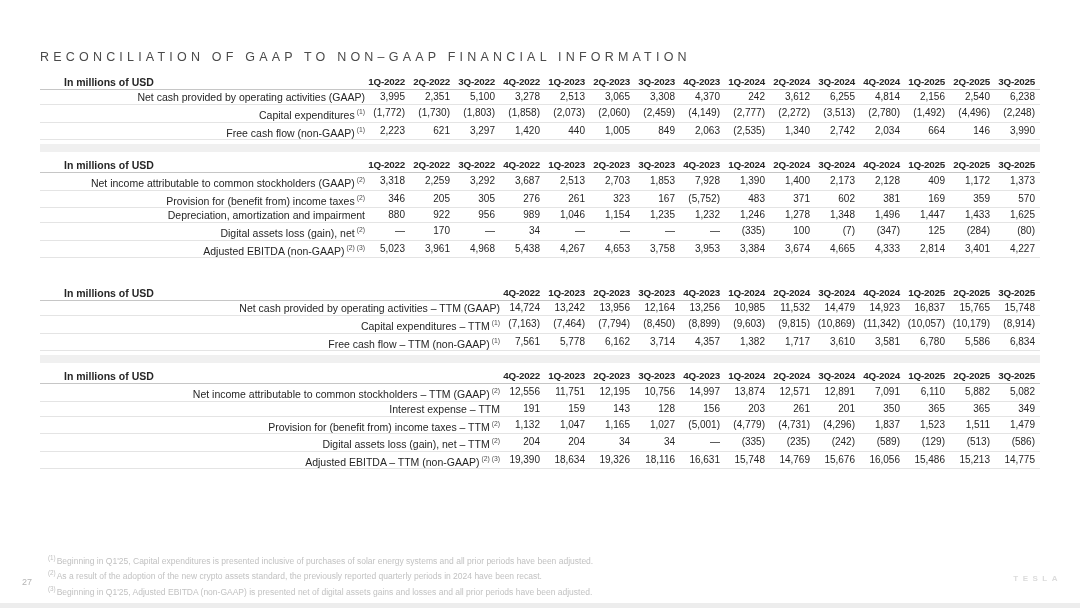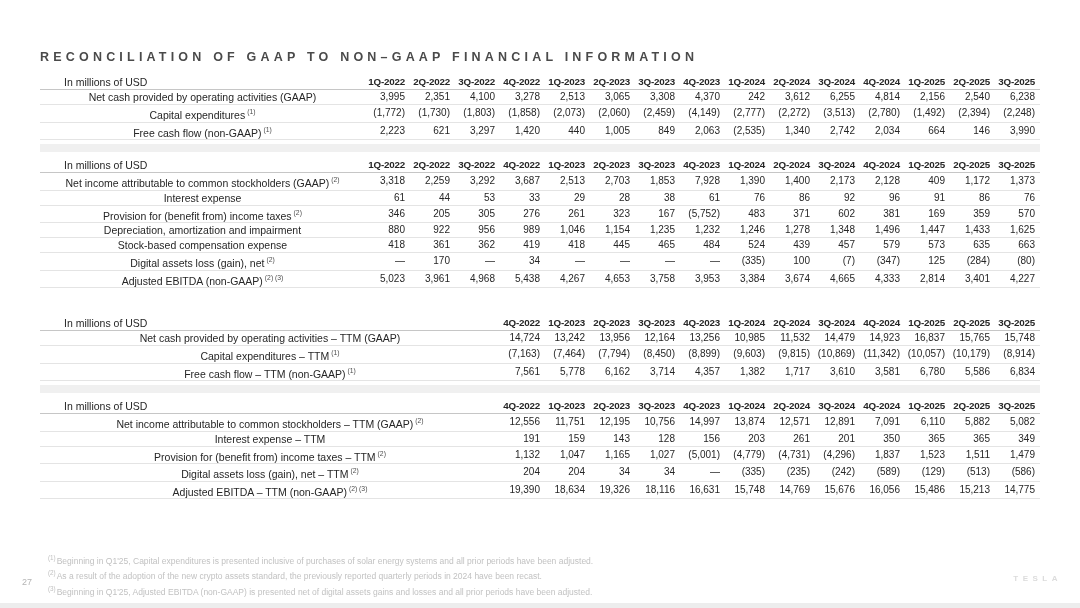--- a/index.html
+++ b/index.html
@@ -9,21 +9,21 @@
     font-family:"Liberation Sans", sans-serif;
     position:relative;
     overflow:hidden;
     color:#262626;
   }
   .slide { position:absolute; inset:0; }
 
   .title {
     margin:50px 40px 0 40px;
     font-size:12.5px;
-    font-weight:700;
+    font-weight:400;
     letter-spacing:4.2px;
     color:#4a4a4a;
     white-space:nowrap;
   }
   .subtitle {
     margin:4px 40px 0 40px;
     font-size:11px;
     color:#4a4a4a;
   }
 
@@ -36,32 +36,32 @@
   }
   table.fin th, table.fin td {
     padding:0;
     height:14px;
     line-height:14px;
     white-space:nowrap;
     overflow:hidden;
   }
   table.fin th.lab {
     text-align:left;
-    font-weight:400;
+    font-weight:700;
     font-size:10.5px;
     padding-left:24px;
   }
   table.fin th.num {
     text-align:right;
     font-weight:700;
     font-size:9.8px;
     letter-spacing:-0.2px;
     padding-right:5px;
   }
-  table.fin td.lab { text-align:center; font-size:10.5px;margin-left:40px; }
+  table.fin td.lab { text-align:right; font-size:10.5px;margin-left:40px; }
   table.fin td.num { text-align:right; font-size:10px; padding-right:5px; }
   table.fin td.lab sup {
     font-size:6.8px;
     color:#4f4f4f;
     margin-left:2px;
   }
   table.fin thead tr { border-bottom:1px solid #c6c6c6; }
   table.fin tbody tr { border-bottom:1px solid #e4e4e4; }
   table.fin tbody tr.total { border-top:1px solid #b8b8b8; }
 
@@ -141,21 +141,21 @@
               <th class="num">1Q-2025</th>
               <th class="num">2Q-2025</th>
               <th class="num">3Q-2025</th>
             </tr>
           </thead>
           <tbody>
             <tr>
               <td class="lab"><span>Net cash provided by operating activities (GAAP)</span></td>
               <td class="num">3,995</td>
               <td class="num">2,351</td>
-              <td class="num">4,100</td>
+              <td class="num">5,100</td>
               <td class="num">3,278</td>
               <td class="num">2,513</td>
               <td class="num">3,065</td>
               <td class="num">3,308</td>
               <td class="num">4,370</td>
               <td class="num">242</td>
               <td class="num">3,612</td>
               <td class="num">6,255</td>
               <td class="num">4,814</td>
               <td class="num">2,156</td>
@@ -170,21 +170,21 @@
               <td class="num">(1,858)</td>
               <td class="num">(2,073)</td>
               <td class="num">(2,060)</td>
               <td class="num">(2,459)</td>
               <td class="num">(4,149)</td>
               <td class="num">(2,777)</td>
               <td class="num">(2,272)</td>
               <td class="num">(3,513)</td>
               <td class="num">(2,780)</td>
               <td class="num">(1,492)</td>
-              <td class="num">(2,394)</td>
+              <td class="num">(4,496)</td>
               <td class="num">(2,248)</td>
             </tr>
             <tr class="total">
               <td class="lab"><span>Free cash flow (non-GAAP)</span><sup>(1)</sup></td>
               <td class="num">2,223</td>
               <td class="num">621</td>
               <td class="num">3,297</td>
               <td class="num">1,420</td>
               <td class="num">440</td>
               <td class="num">1,005</td>
@@ -255,38 +255,20 @@
               <td class="num">7,928</td>
               <td class="num">1,390</td>
               <td class="num">1,400</td>
               <td class="num">2,173</td>
               <td class="num">2,128</td>
               <td class="num">409</td>
               <td class="num">1,172</td>
               <td class="num">1,373</td>
             </tr>
             <tr>
-              <td class="lab"><span>Interest expense</span></td>
-              <td class="num">61</td>
-              <td class="num">44</td>
-              <td class="num">53</td>
-              <td class="num">33</td>
-              <td class="num">29</td>
-              <td class="num">28</td>
-              <td class="num">38</td>
-              <td class="num">61</td>
-              <td class="num">76</td>
-              <td class="num">86</td>
-              <td class="num">92</td>
-              <td class="num">96</td>
-              <td class="num">91</td>
-              <td class="num">86</td>
-              <td class="num">76</td>
-            </tr>
-            <tr>
               <td class="lab"><span>Provision for (benefit from) income taxes</span><sup>(2)</sup></td>
               <td class="num">346</td>
               <td class="num">205</td>
               <td class="num">305</td>
               <td class="num">276</td>
               <td class="num">261</td>
               <td class="num">323</td>
               <td class="num">167</td>
               <td class="num">(5,752)</td>
               <td class="num">483</td>
@@ -307,38 +289,20 @@
               <td class="num">1,154</td>
               <td class="num">1,235</td>
               <td class="num">1,232</td>
               <td class="num">1,246</td>
               <td class="num">1,278</td>
               <td class="num">1,348</td>
               <td class="num">1,496</td>
               <td class="num">1,447</td>
               <td class="num">1,433</td>
               <td class="num">1,625</td>
-            </tr>
-            <tr>
-              <td class="lab"><span>Stock-based compensation expense</span></td>
-              <td class="num">418</td>
-              <td class="num">361</td>
-              <td class="num">362</td>
-              <td class="num">419</td>
-              <td class="num">418</td>
-              <td class="num">445</td>
-              <td class="num">465</td>
-              <td class="num">484</td>
-              <td class="num">524</td>
-              <td class="num">439</td>
-              <td class="num">457</td>
-              <td class="num">579</td>
-              <td class="num">573</td>
-              <td class="num">635</td>
-              <td class="num">663</td>
             </tr>
             <tr>
               <td class="lab"><span>Digital assets loss (gain), net</span><sup>(2)</sup></td>
               <td class="num">—</td>
               <td class="num">170</td>
               <td class="num">—</td>
               <td class="num">34</td>
               <td class="num">—</td>
               <td class="num">—</td>
               <td class="num">—</td>

